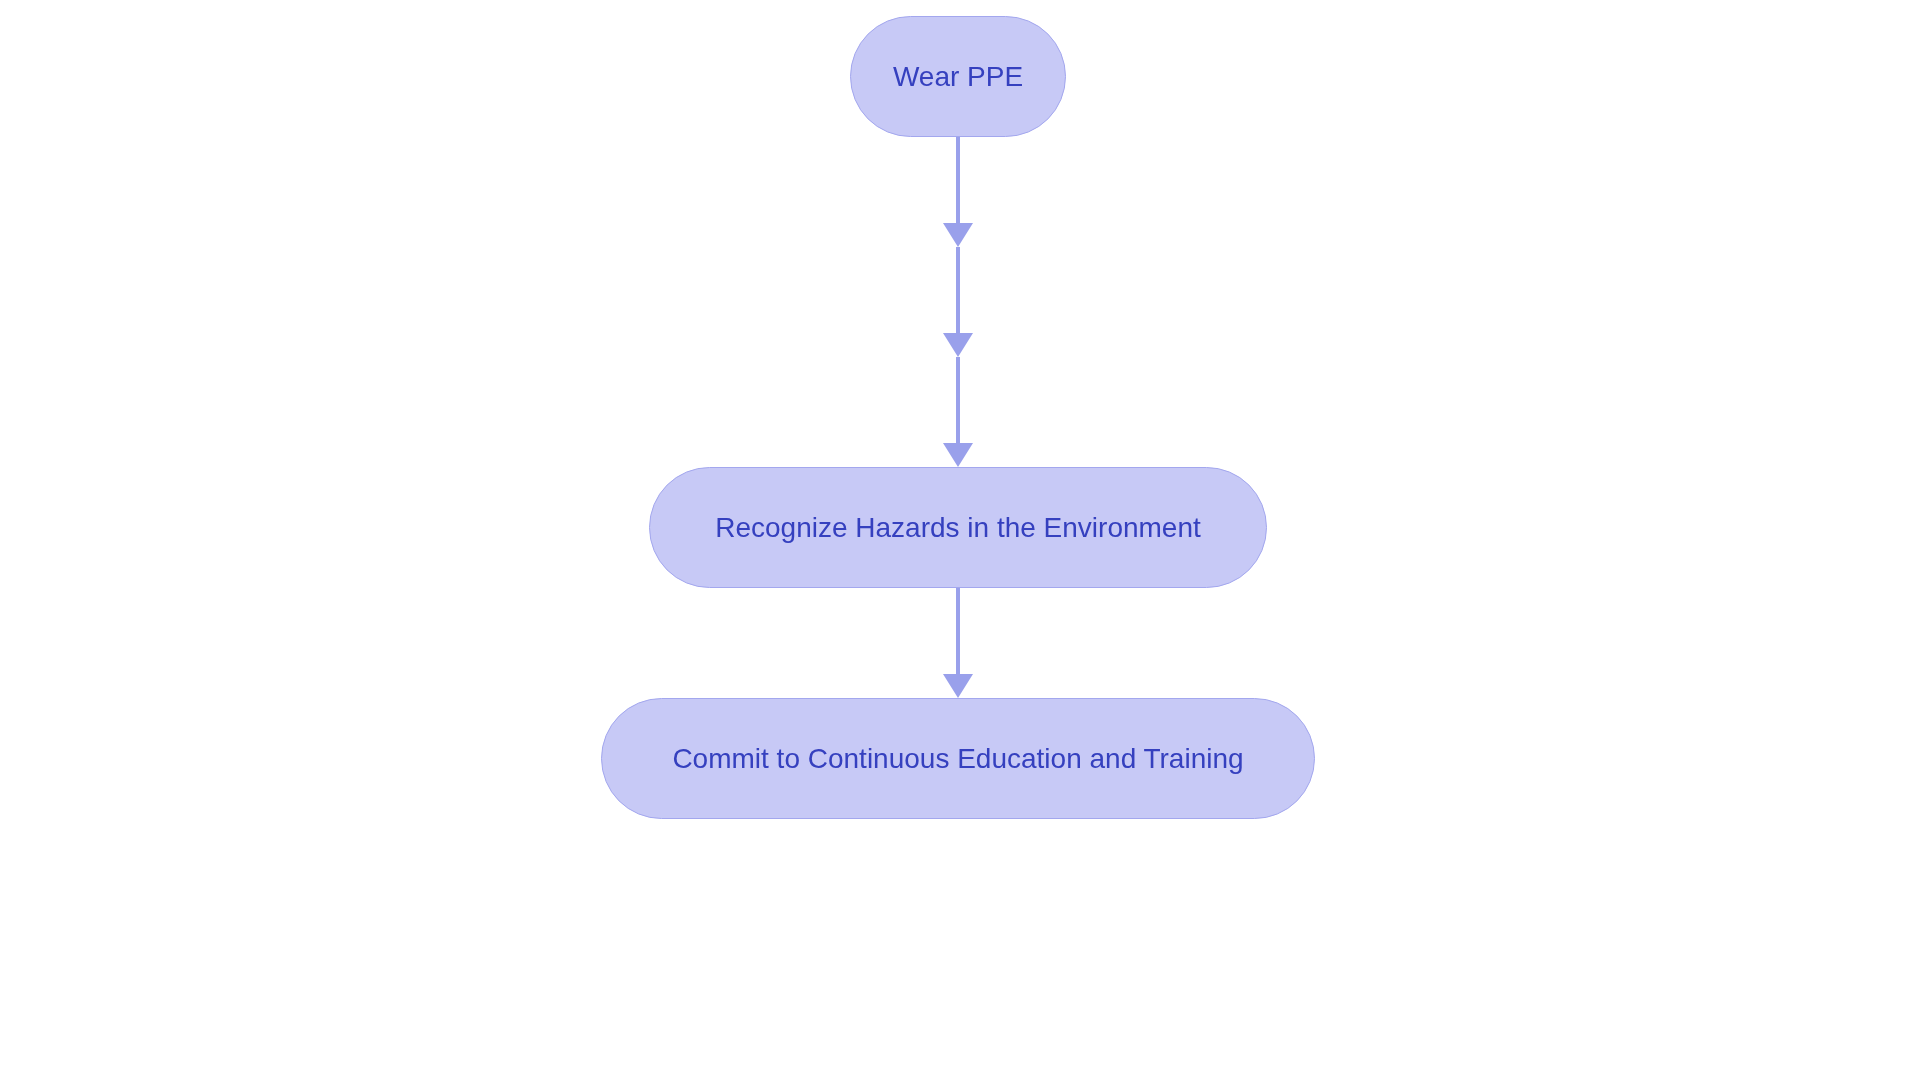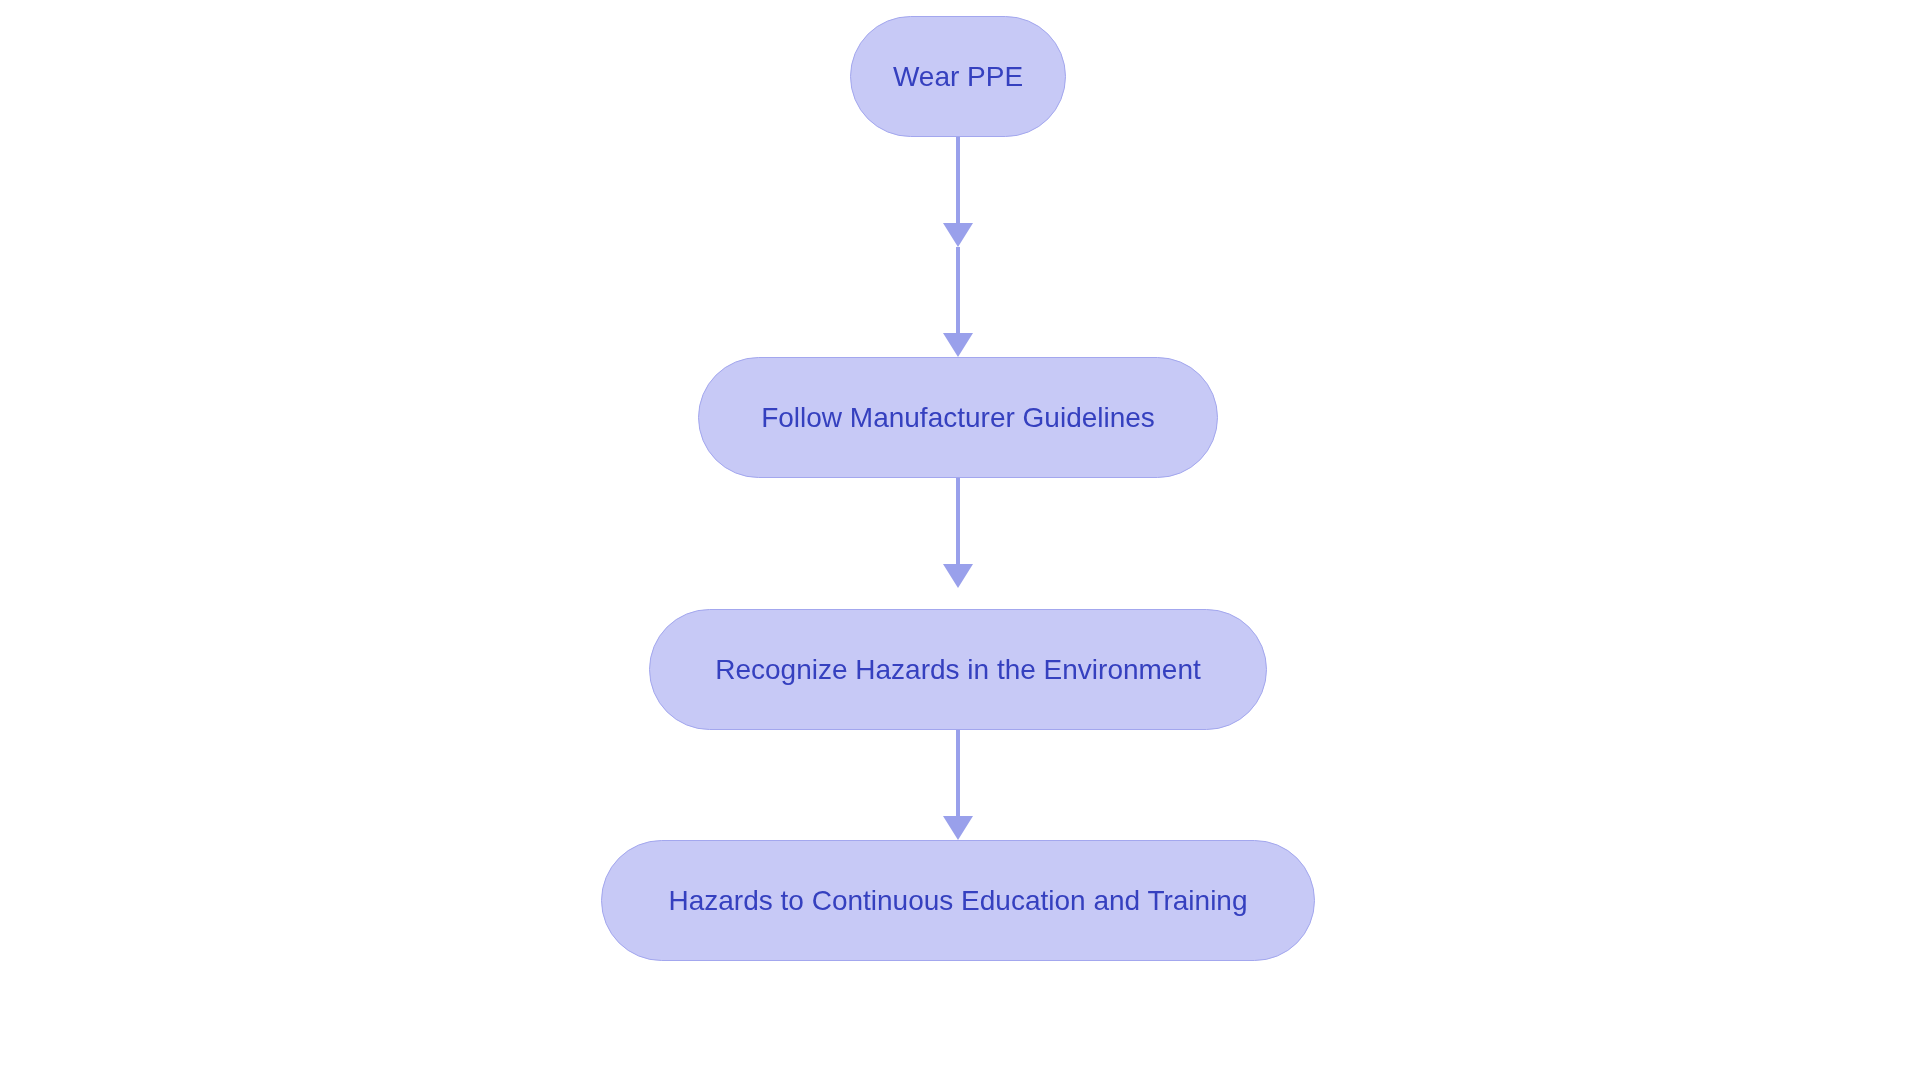--- a/index.html
+++ b/index.html
@@ -43,21 +43,21 @@
     color: var(--node-text);
     font-size: 28px;
     line-height: 1.2;
     text-align: center;
     white-space: nowrap;
     flex: 0 0 auto;
   }
   .w1 { width: 216px; }
   .w2 { width: 342px; }
   .w3 { width: 520px; }
-  .w4 { width: 618px; margin-top: 21px; }
+  .w4 { width: 618px; }
   .w5 { width: 714px; }
   .connector {
     height: 110px;
     width: 30px;
     display: flex;
     flex-direction: column;
     align-items: center;
     flex: 0 0 auto;
   }
   .connector .stem {
@@ -87,36 +87,33 @@
       <div class="stem"></div>
       <div class="head"></div>
     </div>
 
 
     <div class="connector">
       <div class="stem"></div>
       <div class="head"></div>
     </div>
 
-    <div class="node w3">
-      <span>Follow Manufacturer Guidelines</span>
-    </div>
 
     <div class="connector">
       <div class="stem"></div>
       <div class="head"></div>
     </div>
 
     <div class="node w4">
       <span>Recognize Hazards in the Environment</span>
     </div>
 
     <div class="connector">
       <div class="stem"></div>
       <div class="head"></div>
     </div>
 
     <div class="node w5">
-      <span>Hazards to Continuous Education and Training</span>
+      <span>Commit to Continuous Education and Training</span>
     </div>
 
   </div>
 </div>
 
 </body></html>

